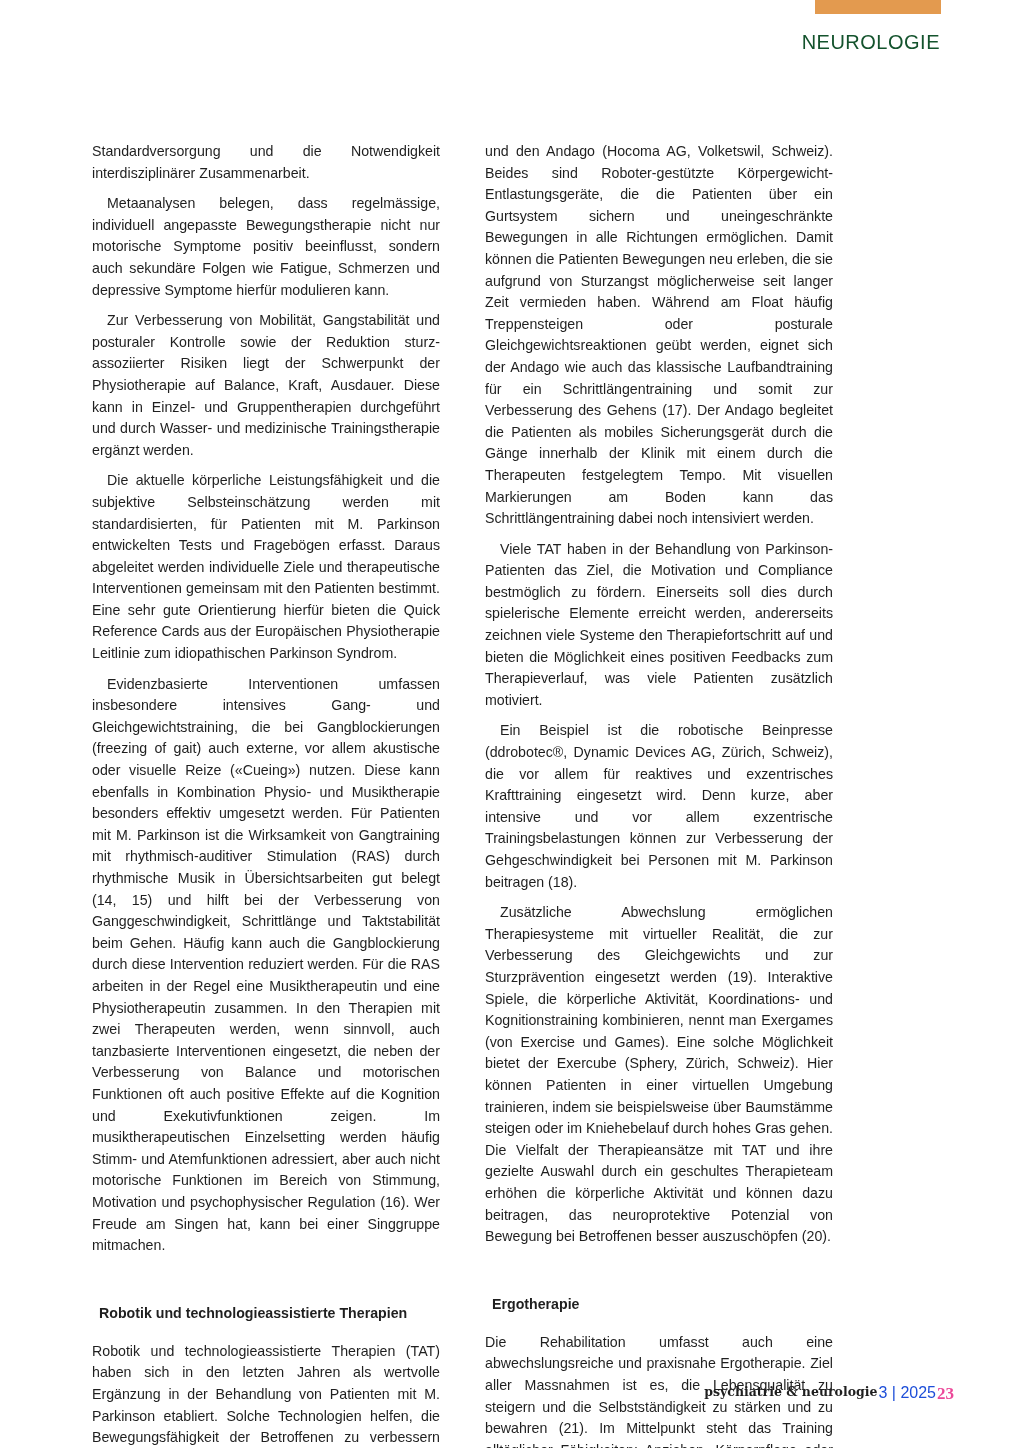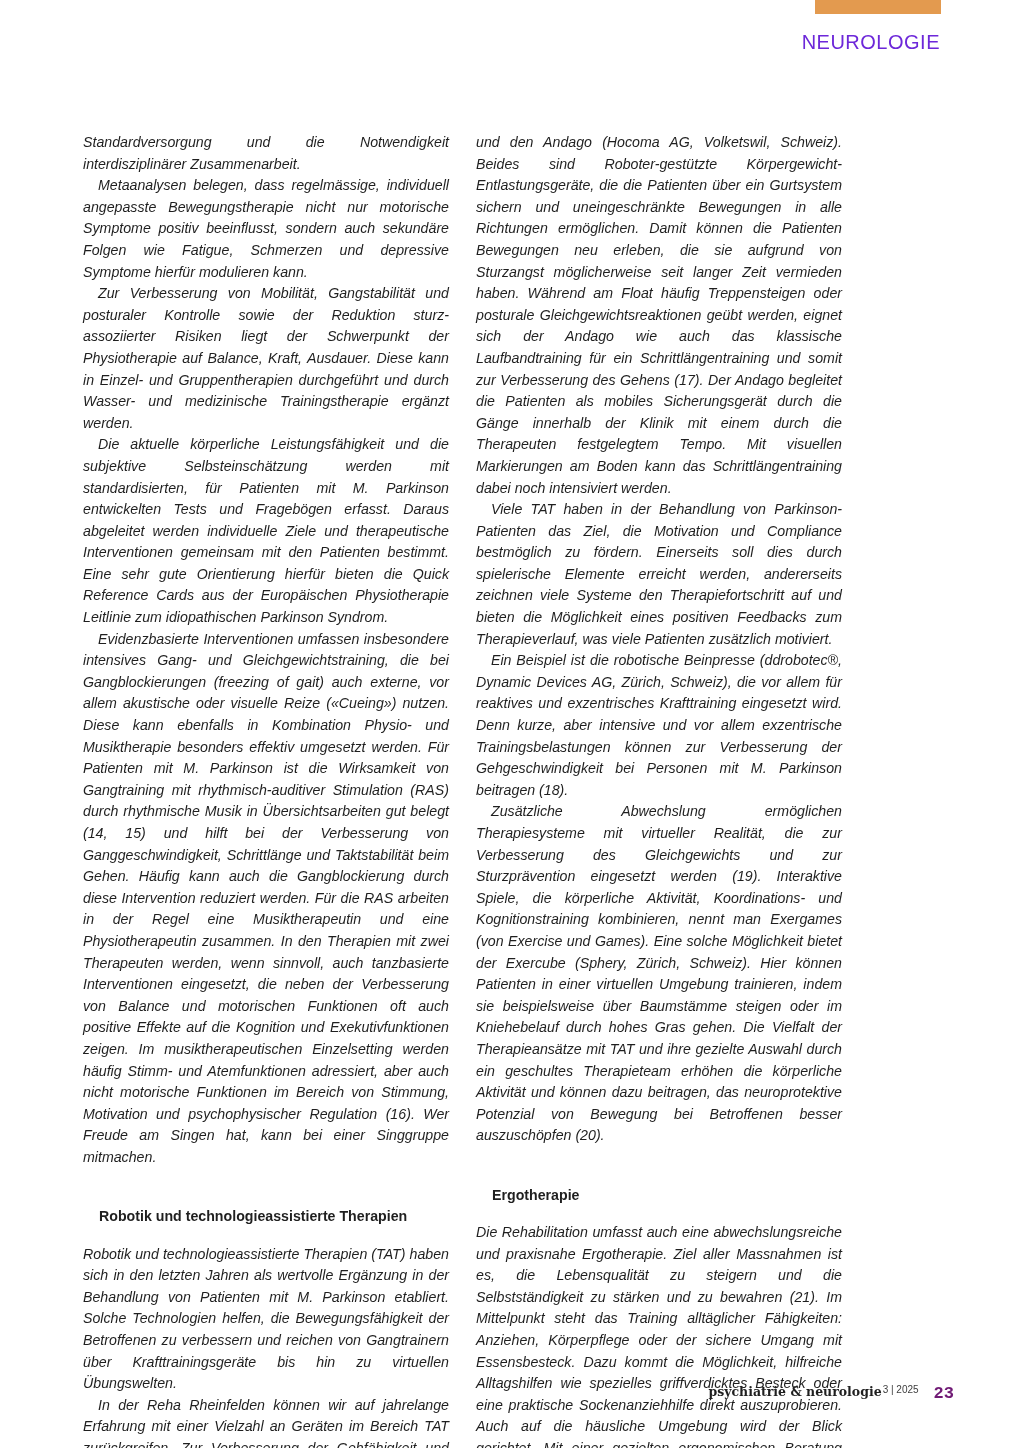--- a/index.html
+++ b/index.html
@@ -1,32 +1,32 @@
 <!DOCTYPE html>
 <html><head>
 <meta charset="utf-8">
 <style>
   html, body { margin: 0; padding: 0; background: #ffffff; }
   body { width: 1024px; height: 1448px; position: relative; overflow: hidden;
          font-family: "Liberation Sans", "DejaVu Sans", sans-serif; color: #1f1f1f; }
   .accent-bar { position: absolute; left: 815px; top: 0; width: 126px; height: 14px; background: #e39a4f; }
   .section-label { position: absolute; right: 84px; top: 31px; font-size: 20px; letter-spacing: 0.5px;
-                   color: #6d28d9; font-weight: 300; }
+                   color: #14532d; font-weight: 300; }
   .col { position: absolute; top: 132px; width: 366px; font-size: 14.2px; line-height: 21.6px;
          text-align: justify; hyphens: manual; }
   .col-left { left: 83px; }
   .col-right { left: 476px; }
-  .col p { margin: 0; font-style: italic; }
+  .col p { margin: 9px; }
   .col p.indent { text-indent: 15px; }
   .col h3 { margin: 16px; font-size: 14.2px; line-height: 21.6px; font-weight: bold; }
   .col .gap { height: 21.6px; }
   .footer { position: absolute; right: 70px; top: 1384px; display: flex; align-items: flex-start; gap: 1px; }
   .footer .journal { font-family: "DejaVu Serif", "Liberation Serif", serif; font-weight: bold; font-size: 12.5px; color: #1f1f1f; }
-  .footer .issue { font-size: 10px; color: #404040; }
-  .footer .page-num { font-family: Liberation Mono, monospace; font-weight: bold; font-size: 17px; margin-left: 14px; color: #701a75; }
+  .footer .issue { font-size: 16px; color: #1d4ed8; }
+  .footer .page-num { font-family: Liberation Serif, serif; font-weight: bold; font-size: 17px; color: #ec4899; }
 </style>
 </head>
 <body>
 
 <div class="accent-bar"></div>
 <div class="section-label">NEUROLOGIE</div>
 
 <div class="col col-left">
   <p>Standardversorgung und die Notwendigkeit interdisziplinärer Zusammenarbeit.</p>
   <p class="indent">Metaanalysen belegen, dass regelmässige, individuell angepasste Bewegungstherapie nicht nur motorische Symptome positiv beeinflusst, sondern auch sekundäre Folgen wie Fatigue, Schmerzen und depressive Symptome hierfür modulieren kann.</p>

